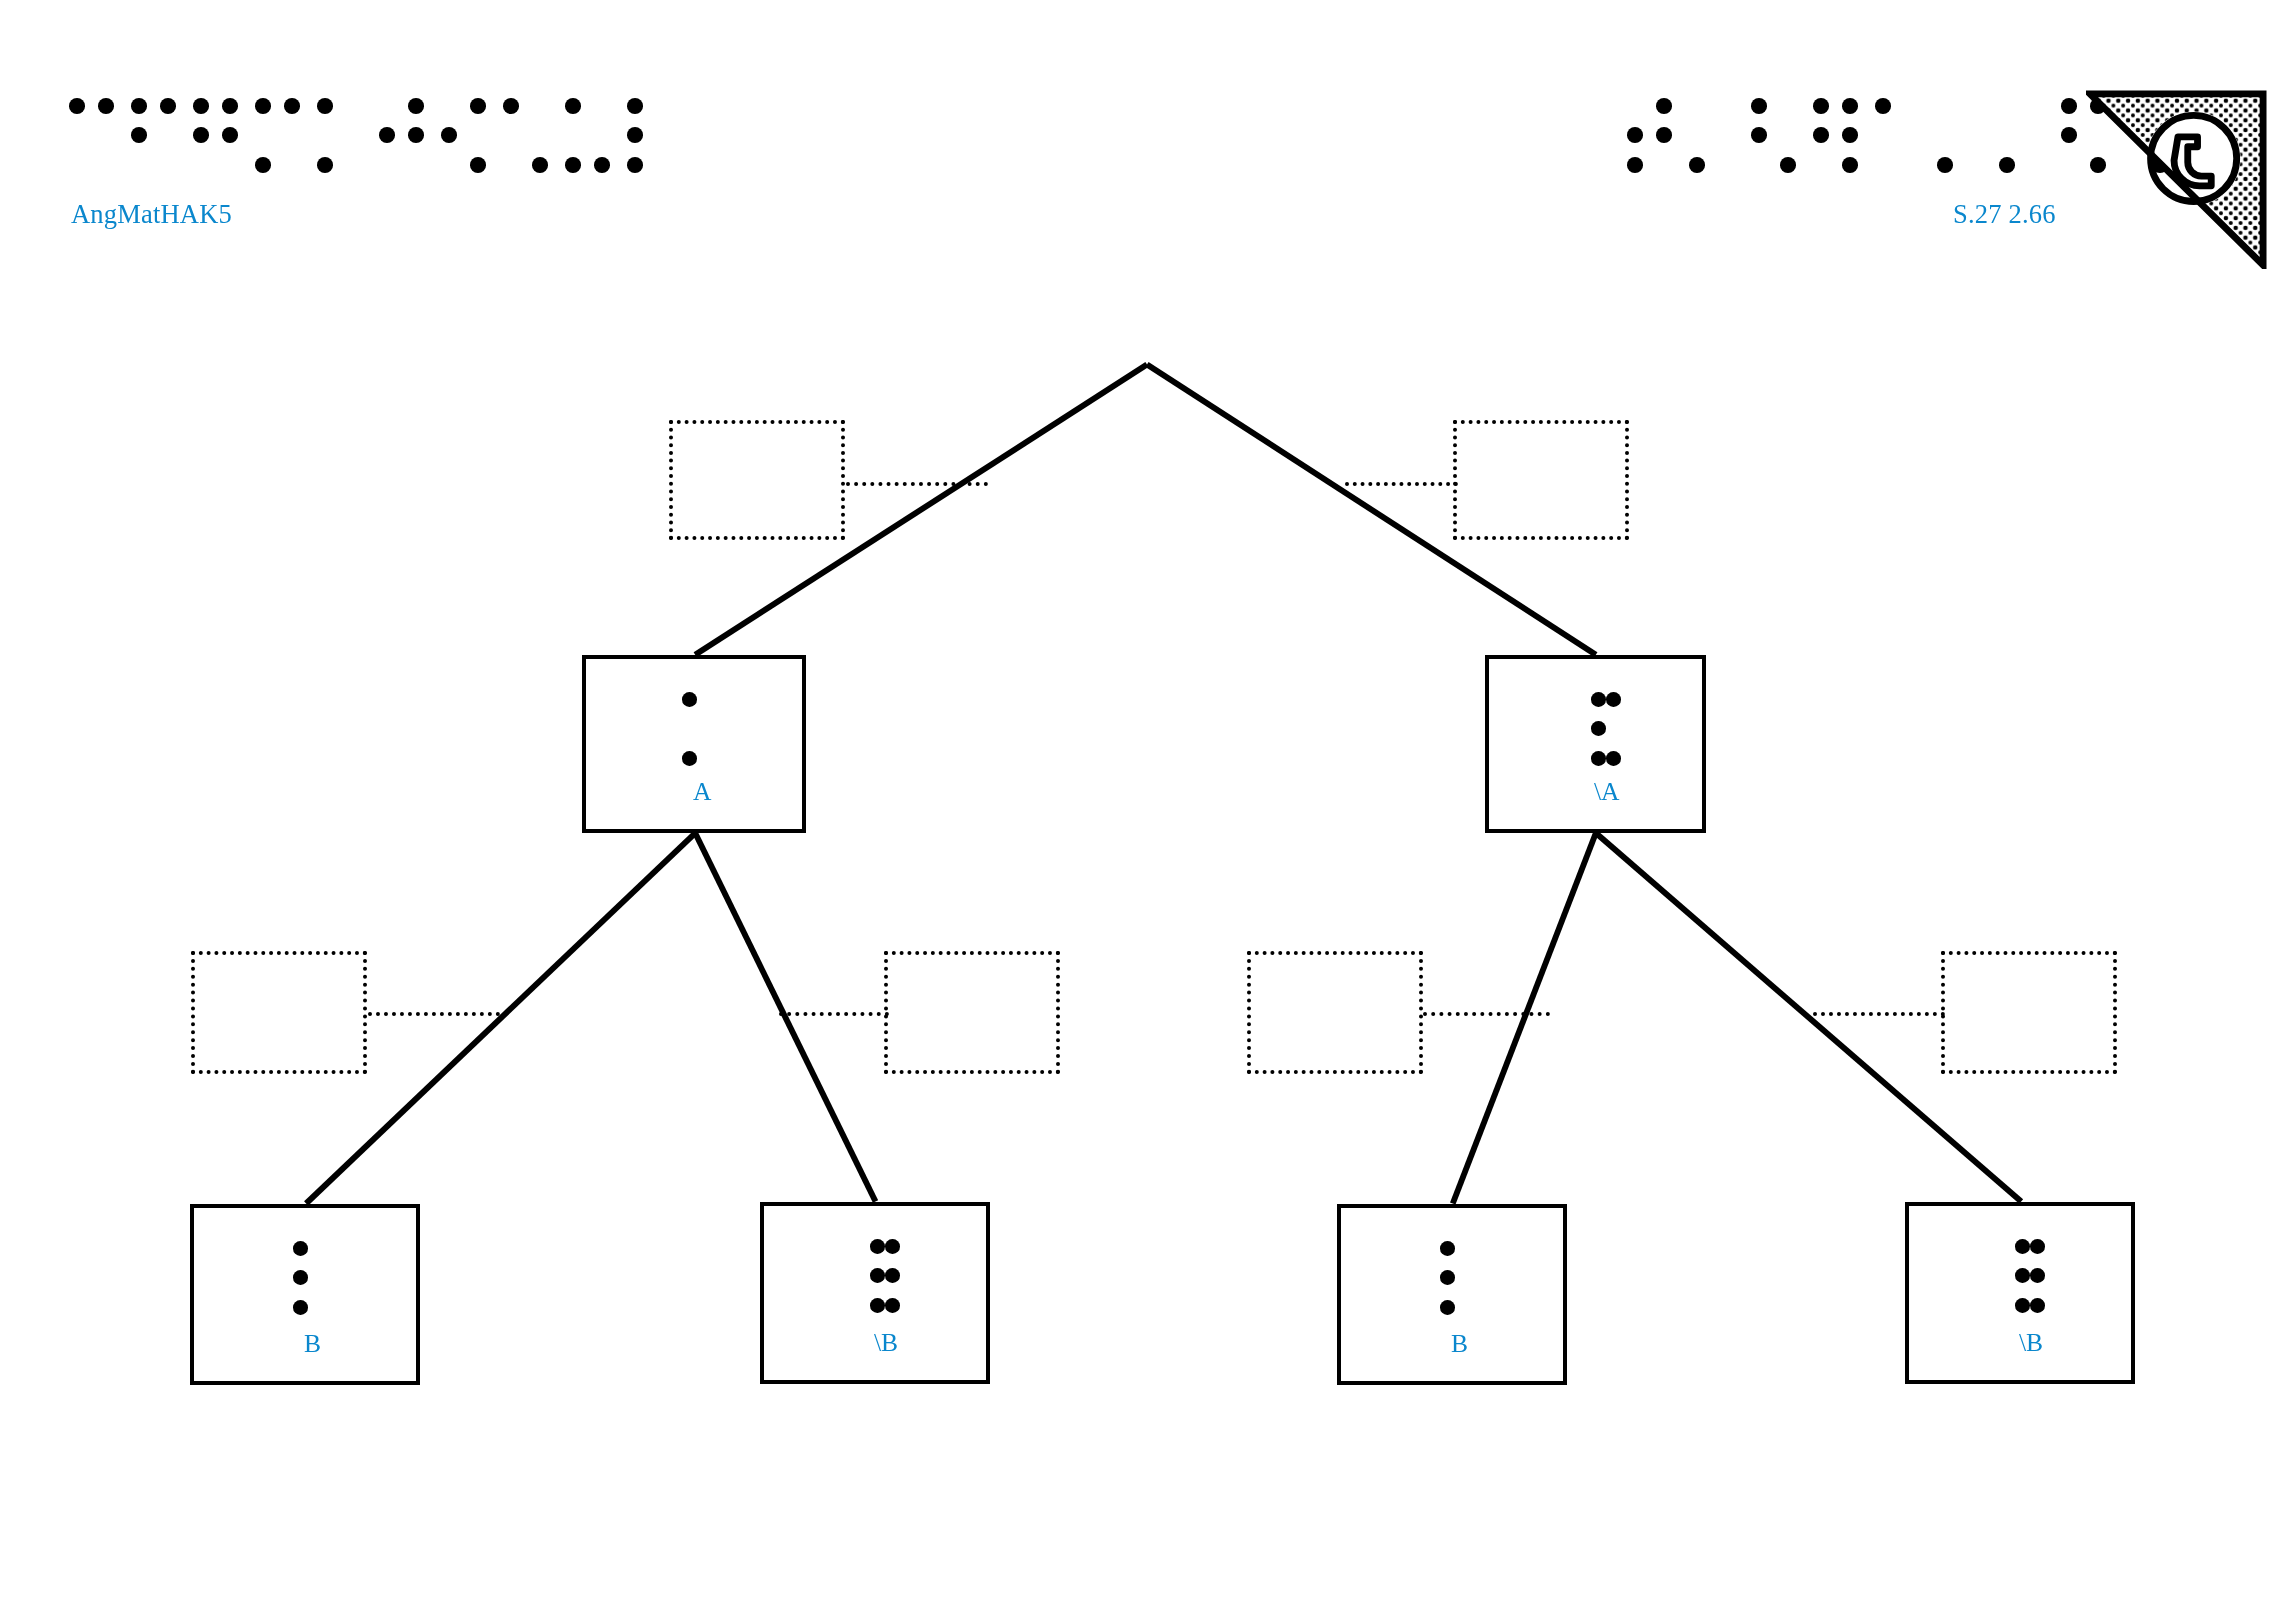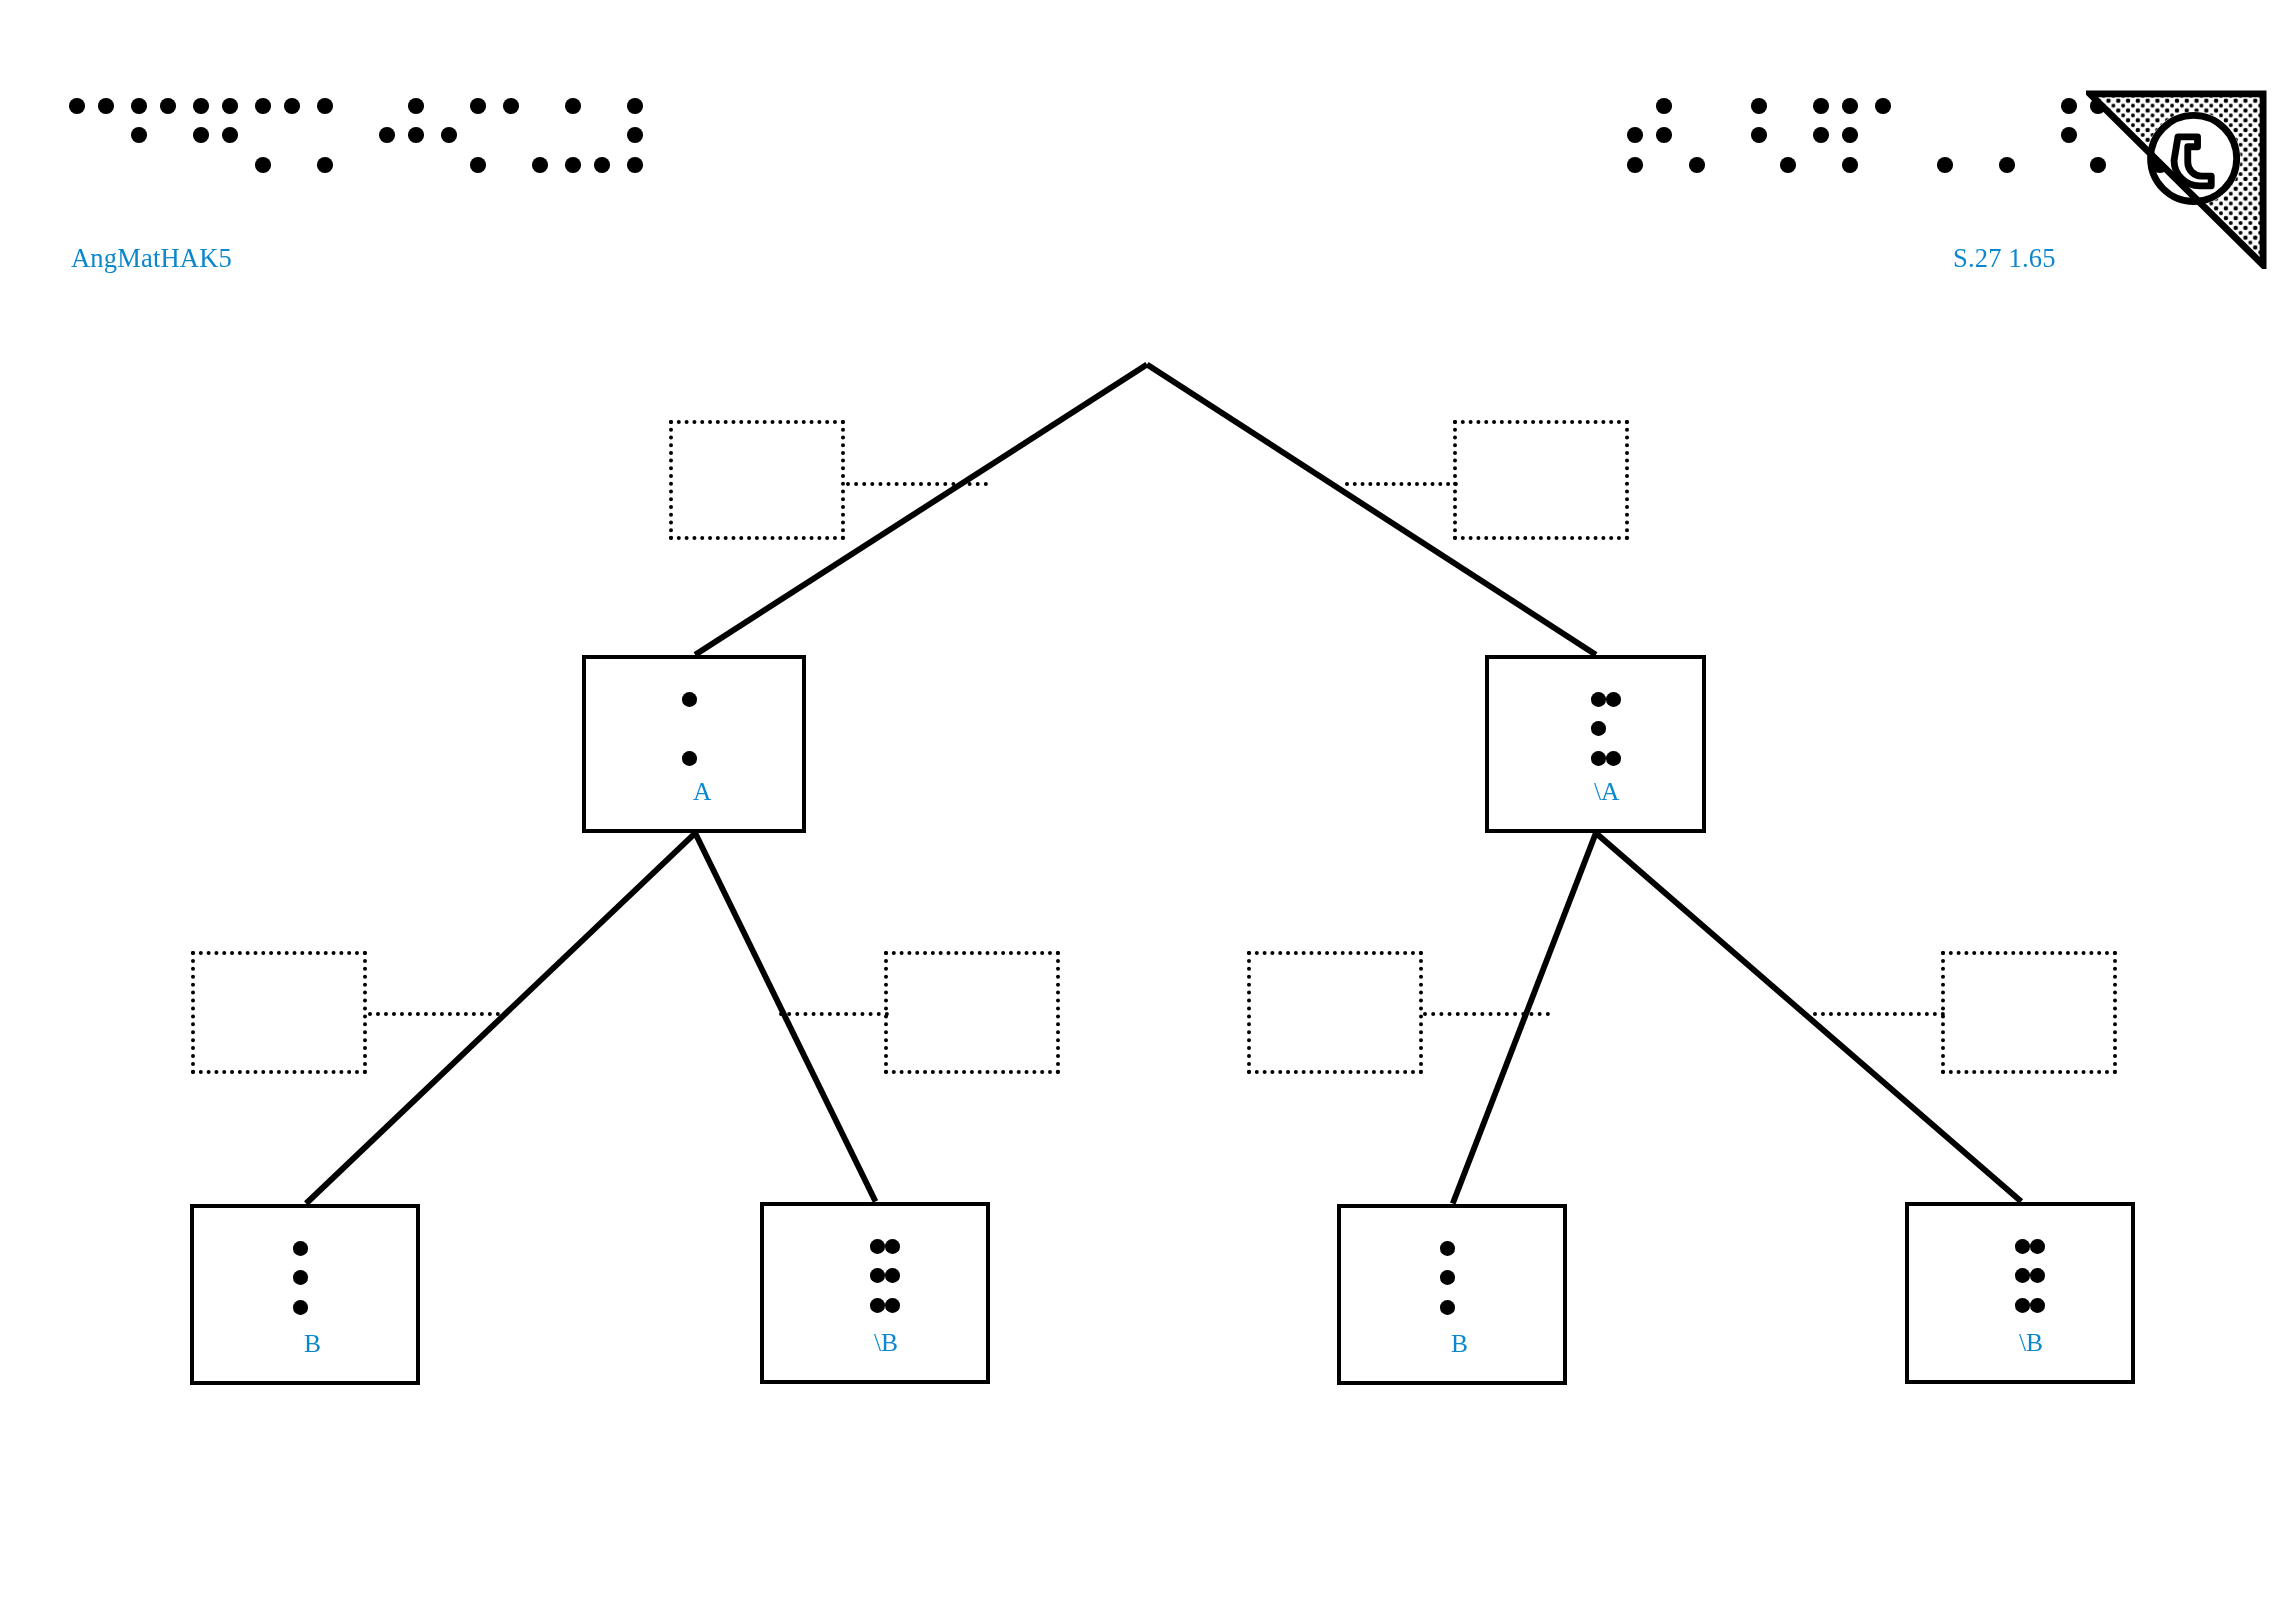--- a/index.html
+++ b/index.html
@@ -8,21 +8,21 @@
     font-family:"Liberation Serif", serif;
     position:relative;overflow:hidden;
   }
   .page{position:absolute;inset:0;}
 
   
   .hdr-braille{position:absolute;}
   .hdr-label{
     position:absolute;color:#0a87cd;
     font-family:"Liberation Serif", serif;
-    font-size:26.5px;letter-spacing:0.2px;white-space:nowrap;margin-top:44px;
+    font-size:26.5px;letter-spacing:0.2px;white-space:nowrap;
   }
 
   
   .bcell{position:relative;display:inline-block;vertical-align:top;}
   .bdot{position:absolute;border-radius:50%;background:#000;}
 
   
   .corner{position:absolute;}
 
   
@@ -46,21 +46,21 @@
 </head>
 <body>
 
 <div class="page">
 
   <div>
     <div class="hdr-braille" id="hdr-left-braille" style="left:69px;top:98px;"><span class="bcell" style="width: 62px; height: 74px;"><span class="bdot" style="width: 15.7px; height: 15.7px; left: 0px; top: 0px;"></span><span class="bdot" style="width: 15.7px; height: 15.7px; left: 29px; top: 0px;"></span></span><span class="bcell" style="width: 62px; height: 74px;"><span class="bdot" style="width: 15.7px; height: 15.7px; left: 0px; top: 0px;"></span><span class="bdot" style="width: 15.7px; height: 15.7px; left: 0px; top: 29px;"></span><span class="bdot" style="width: 15.7px; height: 15.7px; left: 29px; top: 0px;"></span></span><span class="bcell" style="width: 62px; height: 74px;"><span class="bdot" style="width: 15.7px; height: 15.7px; left: 0px; top: 0px;"></span><span class="bdot" style="width: 15.7px; height: 15.7px; left: 0px; top: 29px;"></span><span class="bdot" style="width: 15.7px; height: 15.7px; left: 29px; top: 0px;"></span><span class="bdot" style="width: 15.7px; height: 15.7px; left: 29px; top: 29px;"></span></span><span class="bcell" style="width: 62px; height: 74px;"><span class="bdot" style="width: 15.7px; height: 15.7px; left: 0px; top: 0px;"></span><span class="bdot" style="width: 15.7px; height: 15.7px; left: 0px; top: 59px;"></span><span class="bdot" style="width: 15.7px; height: 15.7px; left: 29px; top: 0px;"></span></span><span class="bcell" style="width: 62px; height: 74px;"><span class="bdot" style="width: 15.7px; height: 15.7px; left: 0px; top: 0px;"></span><span class="bdot" style="width: 15.7px; height: 15.7px; left: 0px; top: 59px;"></span></span><span class="bcell" style="width: 62px; height: 74px;"><span class="bdot" style="width: 15.7px; height: 15.7px; left: 0px; top: 29px;"></span><span class="bdot" style="width: 15.7px; height: 15.7px; left: 29px; top: 0px;"></span><span class="bdot" style="width: 15.7px; height: 15.7px; left: 29px; top: 29px;"></span></span><span class="bcell" style="width: 62px; height: 74px;"><span class="bdot" style="width: 15.7px; height: 15.7px; left: 0px; top: 29px;"></span><span class="bdot" style="width: 15.7px; height: 15.7px; left: 29px; top: 0px;"></span><span class="bdot" style="width: 15.7px; height: 15.7px; left: 29px; top: 59px;"></span></span><span class="bcell" style="width: 62px; height: 74px;"><span class="bdot" style="width: 15.7px; height: 15.7px; left: 0px; top: 0px;"></span><span class="bdot" style="width: 15.7px; height: 15.7px; left: 29px; top: 59px;"></span></span><span class="bcell" style="width: 62px; height: 74px;"><span class="bdot" style="width: 15.7px; height: 15.7px; left: 0px; top: 0px;"></span><span class="bdot" style="width: 15.7px; height: 15.7px; left: 0px; top: 59px;"></span><span class="bdot" style="width: 15.7px; height: 15.7px; left: 29px; top: 59px;"></span></span><span class="bcell" style="width: 62px; height: 74px;"><span class="bdot" style="width: 15.7px; height: 15.7px; left: 0px; top: 0px;"></span><span class="bdot" style="width: 15.7px; height: 15.7px; left: 0px; top: 29px;"></span><span class="bdot" style="width: 15.7px; height: 15.7px; left: 0px; top: 59px;"></span></span></div>
     <div class="hdr-label" id="hdr-left-label" style="left:71px;top:199px;">AngMatHAK5</div>
 
     <div class="hdr-braille" id="hdr-right-braille" style="left:1627px;top:98px;"><span class="bcell" style="width: 62px; height: 74px;"><span class="bdot" style="width: 15.7px; height: 15.7px; left: 0px; top: 29px;"></span><span class="bdot" style="width: 15.7px; height: 15.7px; left: 0px; top: 59px;"></span><span class="bdot" style="width: 15.7px; height: 15.7px; left: 29px; top: 0px;"></span><span class="bdot" style="width: 15.7px; height: 15.7px; left: 29px; top: 29px;"></span></span><span class="bcell" style="width: 62px; height: 74px;"><span class="bdot" style="width: 15.7px; height: 15.7px; left: 0px; top: 59px;"></span></span><span class="bcell" style="width: 62px; height: 74px;"><span class="bdot" style="width: 15.7px; height: 15.7px; left: 0px; top: 0px;"></span><span class="bdot" style="width: 15.7px; height: 15.7px; left: 0px; top: 29px;"></span><span class="bdot" style="width: 15.7px; height: 15.7px; left: 29px; top: 59px;"></span></span><span class="bcell" style="width: 62px; height: 74px;"><span class="bdot" style="width: 15.7px; height: 15.7px; left: 0px; top: 0px;"></span><span class="bdot" style="width: 15.7px; height: 15.7px; left: 0px; top: 29px;"></span><span class="bdot" style="width: 15.7px; height: 15.7px; left: 29px; top: 0px;"></span><span class="bdot" style="width: 15.7px; height: 15.7px; left: 29px; top: 29px;"></span><span class="bdot" style="width: 15.7px; height: 15.7px; left: 29px; top: 59px;"></span></span><span class="bcell" style="width: 62px; height: 74px;"><span class="bdot" style="width: 15.7px; height: 15.7px; left: 0px; top: 0px;"></span></span><span class="bcell" style="width: 62px; height: 74px;"><span class="bdot" style="width: 15.7px; height: 15.7px; left: 0px; top: 59px;"></span></span><span class="bcell" style="width: 62px; height: 74px;"><span class="bdot" style="width: 15.7px; height: 15.7px; left: 0px; top: 59px;"></span></span><span class="bcell" style="width: 62px; height: 74px;"><span class="bdot" style="width: 15.7px; height: 15.7px; left: 0px; top: 0px;"></span><span class="bdot" style="width: 15.7px; height: 15.7px; left: 0px; top: 29px;"></span><span class="bdot" style="width: 15.7px; height: 15.7px; left: 29px; top: 0px;"></span><span class="bdot" style="width: 15.7px; height: 15.7px; left: 29px; top: 59px;"></span></span><span class="bcell" style="width: 62px; height: 74px;"><span class="bdot" style="width: 15.7px; height: 15.7px; left: 0px; top: 0px;"></span><span class="bdot" style="width: 15.7px; height: 15.7px; left: 29px; top: 29px;"></span><span class="bdot" style="width: 15.7px; height: 15.7px; left: 29px; top: 59px;"></span></span></div>
-    <div class="hdr-label" id="hdr-right-label" style="left:1953px;top:199px;">S.27 1.65</div>
+    <div class="hdr-label" id="hdr-right-label" style="left:1953px;top:199px;">S.27 2.66</div>
 
     <div class="corner" style="left:2086px;top:88px;width:181px;height:181px;">
       <svg width="181" height="181" viewBox="0 0 185 185">
         <defs>
           <pattern id="halftone" width="10" height="10" patternUnits="userSpaceOnUse">
             <rect width="10" height="10" fill="#fff"></rect>
             <circle cx="3" cy="3" r="2.3" fill="#000"></circle>
             <circle cx="8" cy="8" r="2.0" fill="#000"></circle>
           </pattern>
           <clipPath id="triclip">

